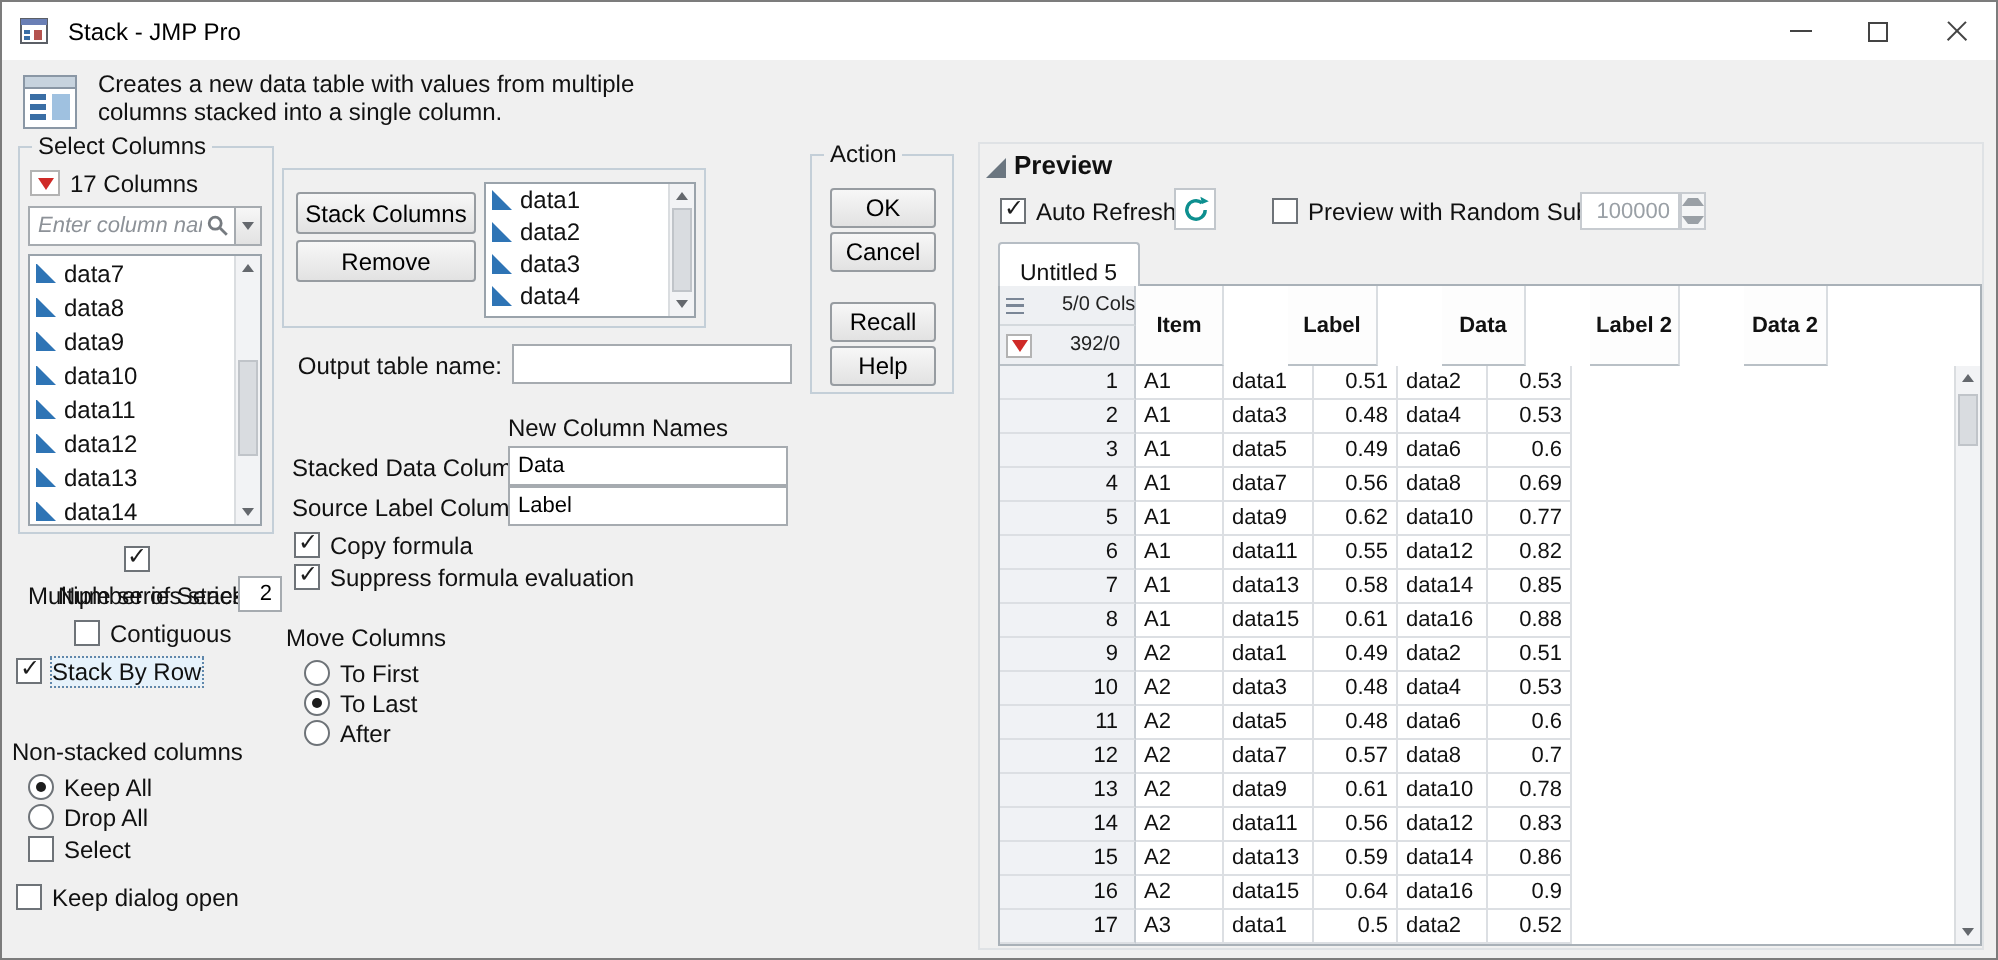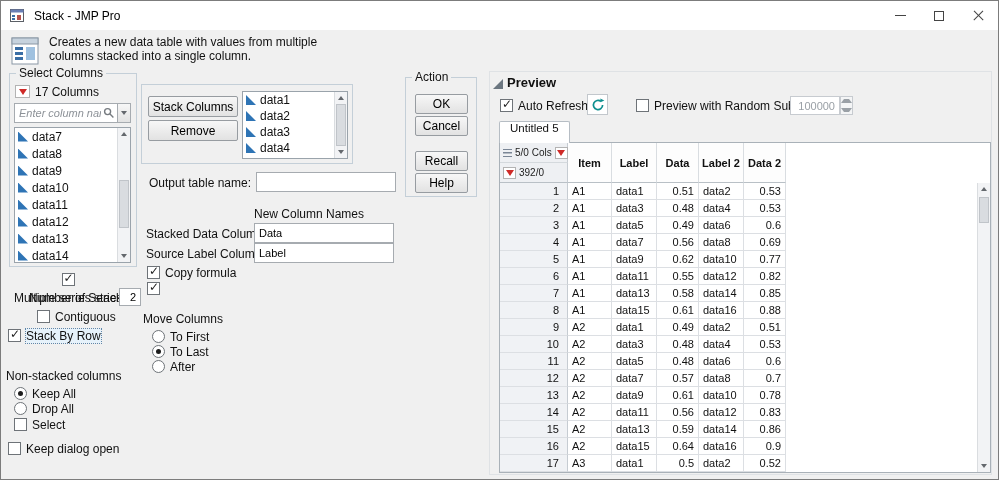--- a/index.html
+++ b/index.html
@@ -60,30 +60,30 @@
 
   
   .preview-panel { position:absolute; left:488px; top:70px; width:503px; height:404px; border:1px solid #dfe2e5; background:#f0f0f0; }
   .disclosure { position:absolute; left:3px; top:7px; width:0; height:0; border-left:10px solid transparent; border-bottom:10px solid #6b7680; }
   .preview-title { position:absolute; left:17px; top:3px; font-size:13px; font-weight:bold; }
   .refresh-btn { position:absolute; left:97px; top:22px; width:21px; height:21px; background:#fff; border:1px solid #c2c7cc; display:flex; align-items:center; justify-content:center; }
   .spin { position:absolute; width:13px; height:19px; border:1px solid #c7cbd0; background:#f4f5f6; display:flex; flex-direction:column; }
   .spin span { flex:1; display:flex; align-items:center; justify-content:center; }
   .spin .tri-up{ border-bottom-color:#9aa0a6; } .spin .tri-down{ border-top-color:#9aa0a6; }
   .tab { position:absolute; left:9px; top:49px; height:22px; padding:0 10px; background:#fff; border:1px solid #b6bdc4; border-bottom:none;
-         border-radius:2px 2px 0 0; font-size:11.5px; display:flex; align-items:flex-start; z-index:3; }
+         border-radius:2px 2px 0 0; font-size:11.5px; display:flex; align-items:flex-end; z-index:3; }
 
   .grid { position:absolute; left:9px; top:70px; width:492px; height:331px; background:#fff; border:1px solid #a9b1b8; z-index:2; }
   .corner-cols,.corner-rows { position:absolute; left:0; width:68px; height:20px; background:#eef0f3; border-right:1px solid #c6ccd2;
          border-bottom:1px solid #d4d9dd; display:flex; align-items:center; gap:3px; padding:0 3px; font-size:10px; color:#222; }
   .corner-cols{ top:0; } .corner-rows{ top:20px; border-bottom:1px solid #b9c0c6; }
   .panel-lines { display:inline-block; width:9px; height:8px; border-top:1.5px solid #7a8696; border-bottom:1.5px solid #7a8696; background:
          linear-gradient(#7a8696,#7a8696) center/9px 1.5px no-repeat; flex:0 0 9px; }
-  .corner-text { white-space:nowrap; }
-  .ghead { position:absolute; left:68px; top:0; height:40px; display:flex; }
+  .corner-text { white-space:nowrap;margin-left:16px; }
+  .ghead { position:absolute; left:68px; top:0; height:40px; display:flex;gap:32px; }
   .hcell { border-right:1px solid #d9dde1; border-bottom:1px solid #b9c0c6; font-size:11px; font-weight:bold;
            display:flex; align-items:center; justify-content:center; background:#fdfdfd; }
   .gbody { position:absolute; left:0; top:40px; right:13px; bottom:0; overflow:hidden; }
   .trow { display:flex; height:17px; }
   .cell { border-right:1px solid #dcdfe3; border-bottom:1px solid #dcdfe3; font-size:11px; line-height:16px; overflow:hidden; white-space:nowrap; background:#fff; }
   .cell.rn { width:68px; background:#f0f2f5; text-align:right; padding-right:8px; border-right:1px solid #c6ccd2; }
   .w-item { width:44px; padding-left:4px; }
   .w-label { width:45px; padding-left:4px; }
   .w-data { width:42px; text-align:right; padding-right:4px; }
   .w-label2 { width:45px; padding-left:4px; }
@@ -277,20 +277,21 @@
   <input class="field" style="left: 253px; top: 222px; width: 140px; height: 20px;" readonly="" value="Data">
   <span class="lbl r" style="left:145px; top:246px; width:105px;">Source Label Column</span>
   <input class="field" style="left: 253px; top: 242px; width: 140px; height: 20px;" readonly="" value="Label">
 
   <label class="chk" style="left:146px; top:264px;">
     <span class="cbox on"></span>
     <span>Copy formula</span>
   </label>
   <label class="chk" style="left:146px; top:280px;">
     <span class="cbox on"></span>
+    <span>Suppress formula evaluation</span>
   </label>
 
   <span class="lbl" style="left:142px; top:311px;">Move Columns</span>
   <label class="rad" style="left:151px; top:328px;">
     <span class="rbox"></span>
     <span>To First</span>
   </label>
   <label class="rad" style="left:151px; top:343px;">
     <span class="rbox on"></span>
     <span>To Last</span>

